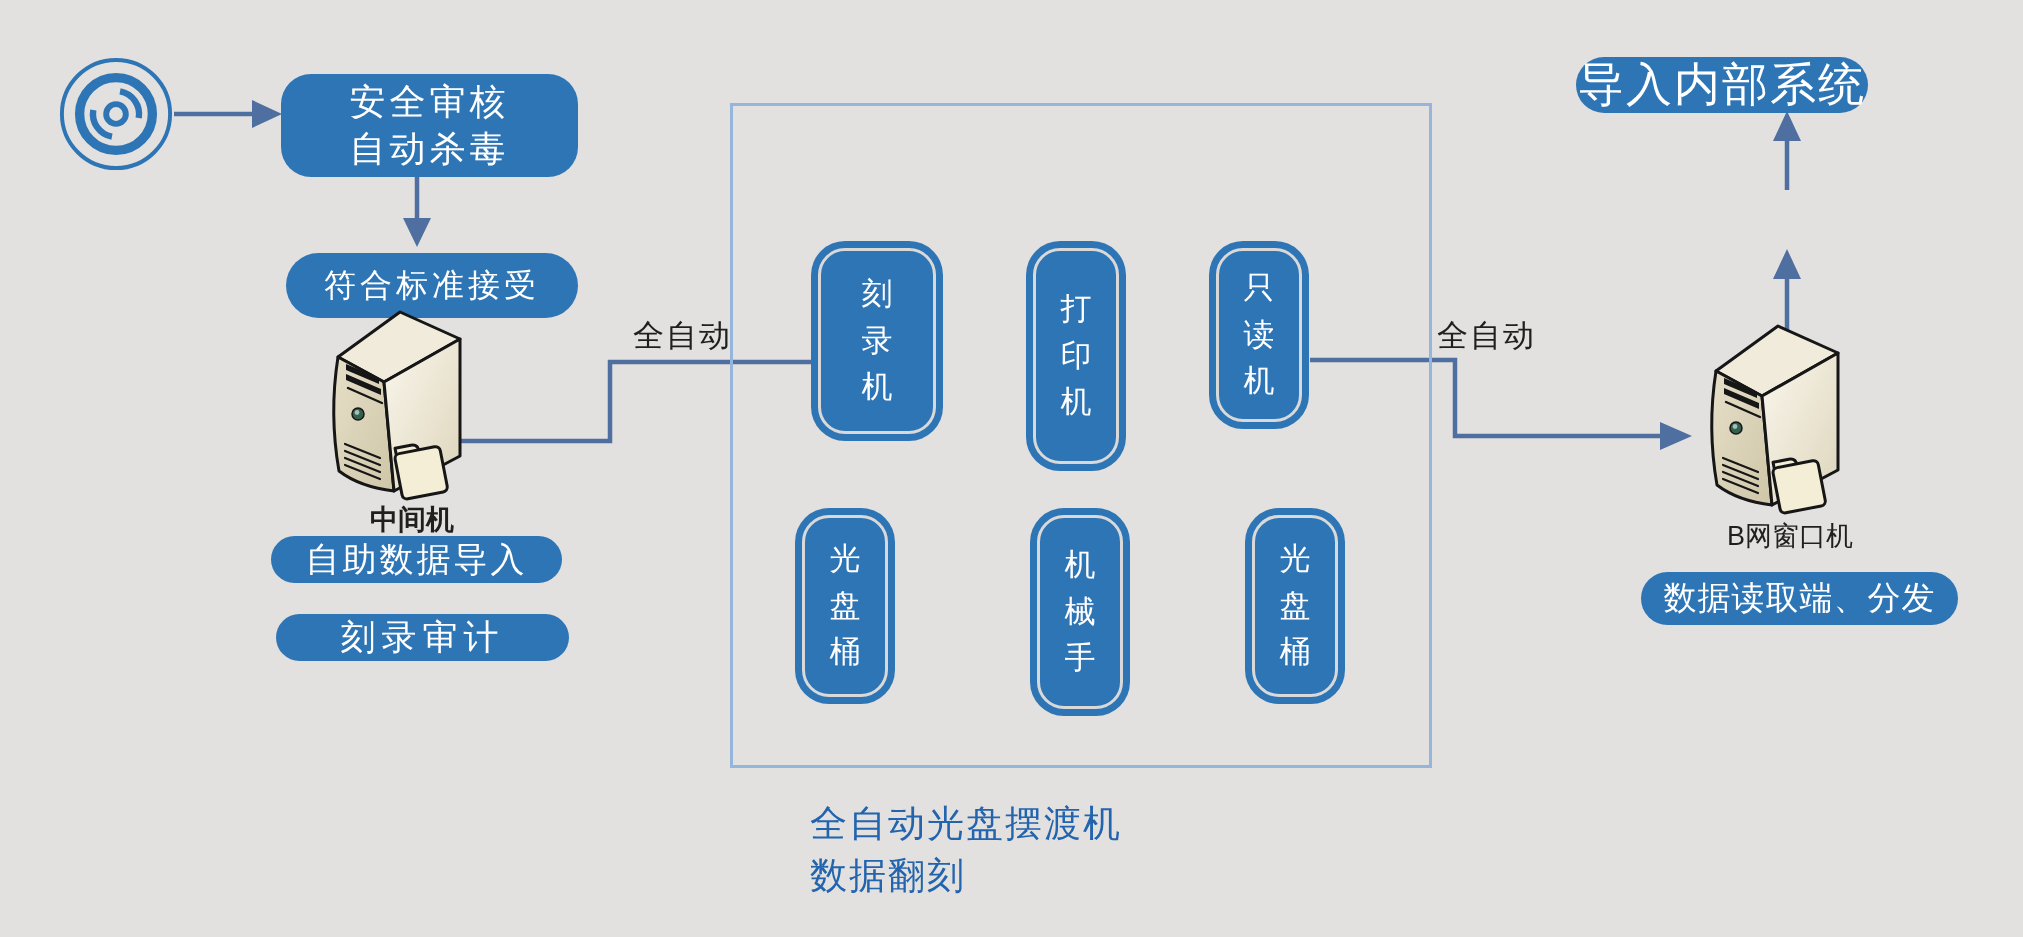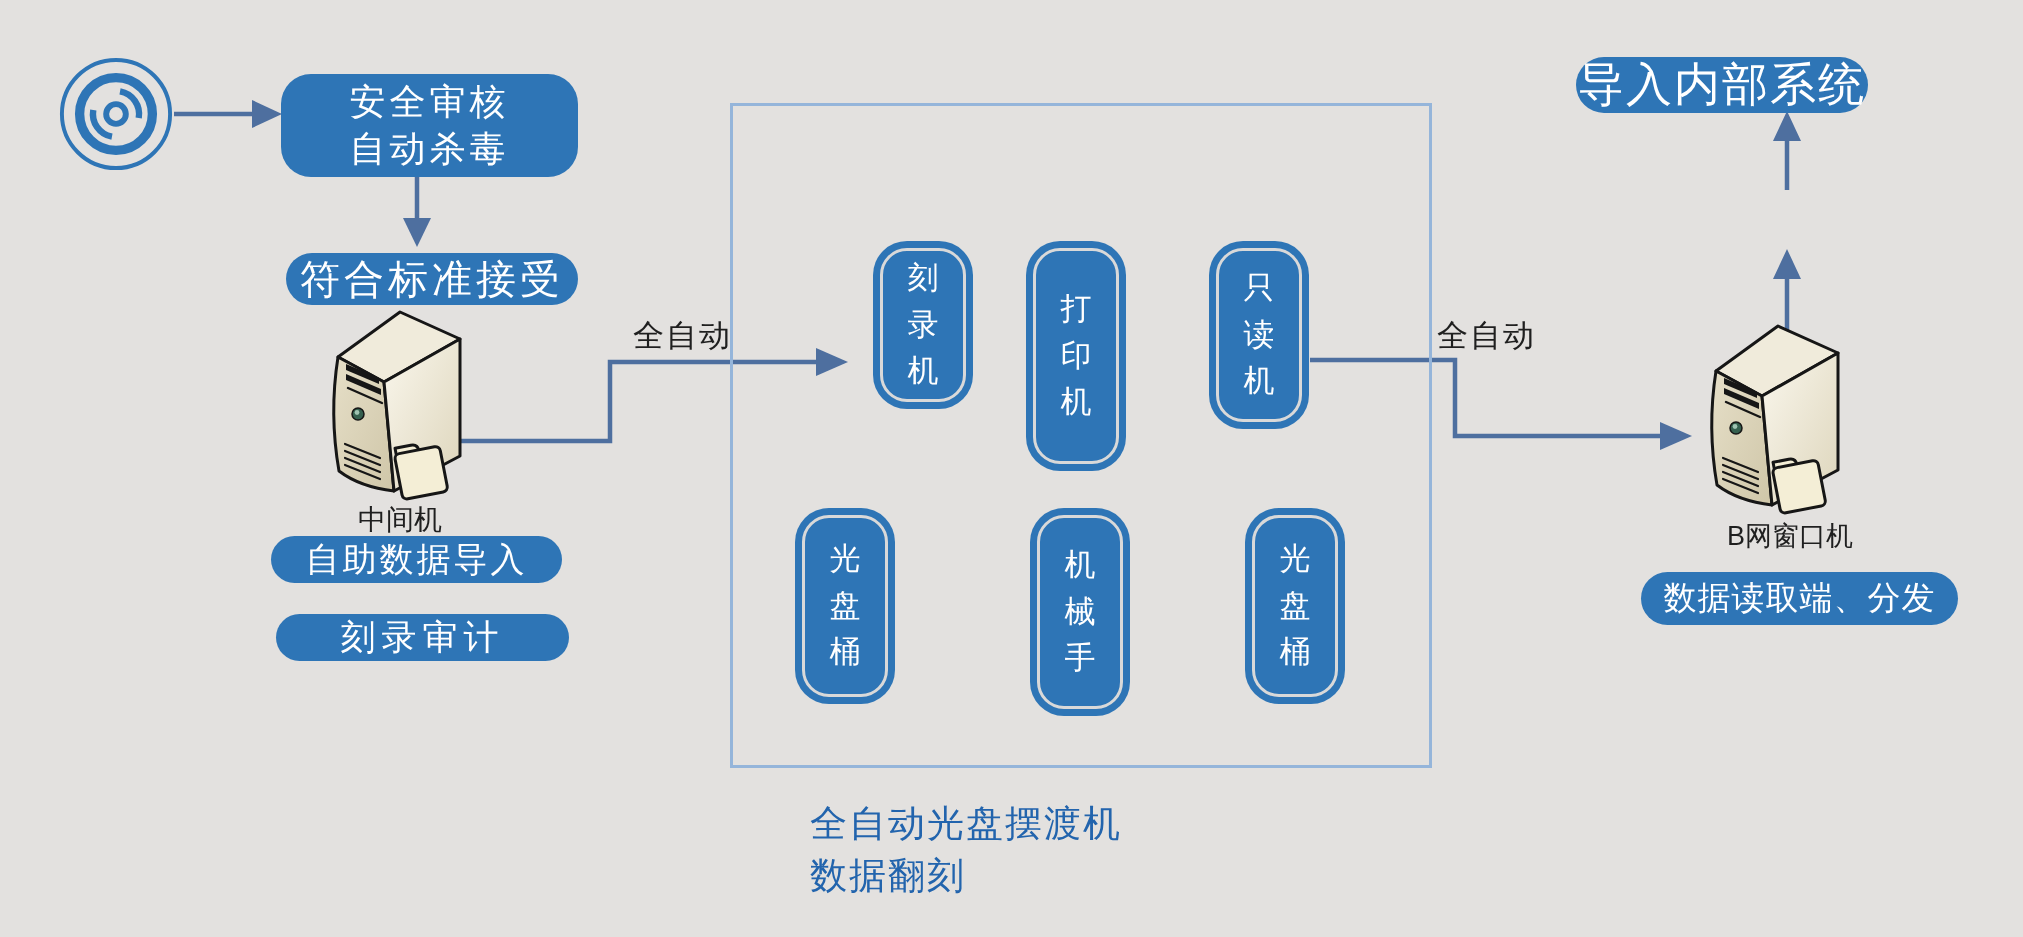--- a/index.html
+++ b/index.html
@@ -149,36 +149,36 @@
     </g>
   </svg>
 
   <div class="node review-box" style="left:281px;top:74px;width:297px;height:103px;">
     <div>
       <div>安全审核</div>
       <div>自动杀毒</div>
     </div>
   </div>
 
-  <div class="node hpill" style="left:286px;top:253px;width:292px;height:52px;font-size:40px;letter-spacing:4px;">符合标准接受</div>
+  <div class="node hpill" style="left:286px;top:253px;width:292px;height:65px;font-size:32px;letter-spacing:4px;">符合标准接受</div>
 
   <svg style="position:absolute;left:322px;top:304px" width="170" height="220" viewBox="0 0 170 220">
     <use href="#tower"></use>
   </svg>
-  <div class="plain-label machine-label" style="left:320px;top:501px;width:160px;">中间机</div>
+  <div class="plain-label machine-label" style="left:332px;top:501px;width:160px;font-weight:bold;">中间机</div>
 
   <div class="node hpill" style="left:271px;top:536px;width:291px;height:47px;font-size:34px;letter-spacing:3px;">自助数据导入</div>
 
   <div class="node hpill" style="left:276px;top:614px;width:293px;height:47px;font-size:35px;letter-spacing:6px;">刻录审计</div>
 
   <div class="plain-label" style="left:633px;top:315px;font-size:31px;letter-spacing:2px;">全自动</div>
 
   <div class="ferry-box"></div>
 
-  <div class="vpill" style="left:873px;top:241px;height:168px;">
+  <div class="vpill" style="left:811px;top:241px;height:200px;padding-left:32px;">
     <div class="vpill-inner">
       <span class="vpill-label">刻录机</span>
     </div>
   </div>
   <div class="vpill" style="left:1026px;top:241px;height:230px;">
     <div class="vpill-inner">
       <span class="vpill-label">打印机</span>
     </div>
   </div>
   <div class="vpill" style="left:1209px;top:241px;height:188px;">

